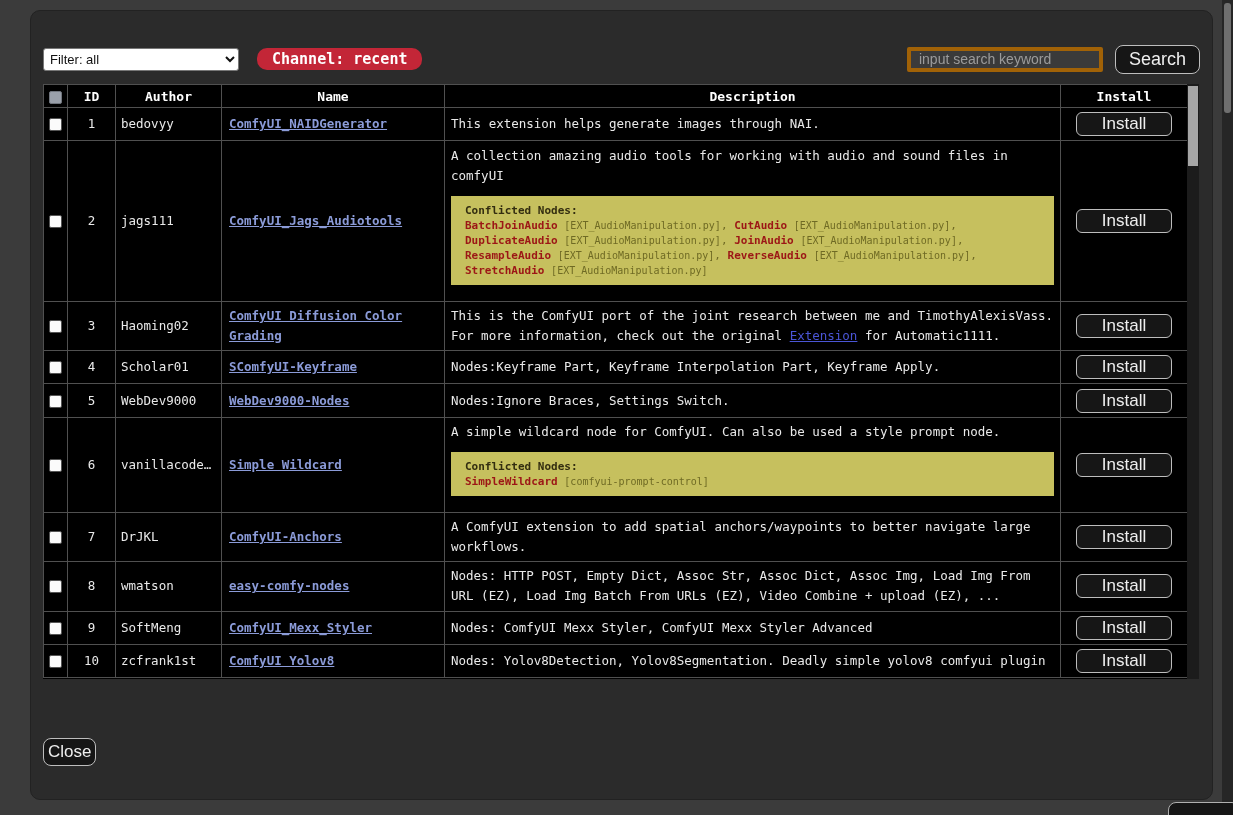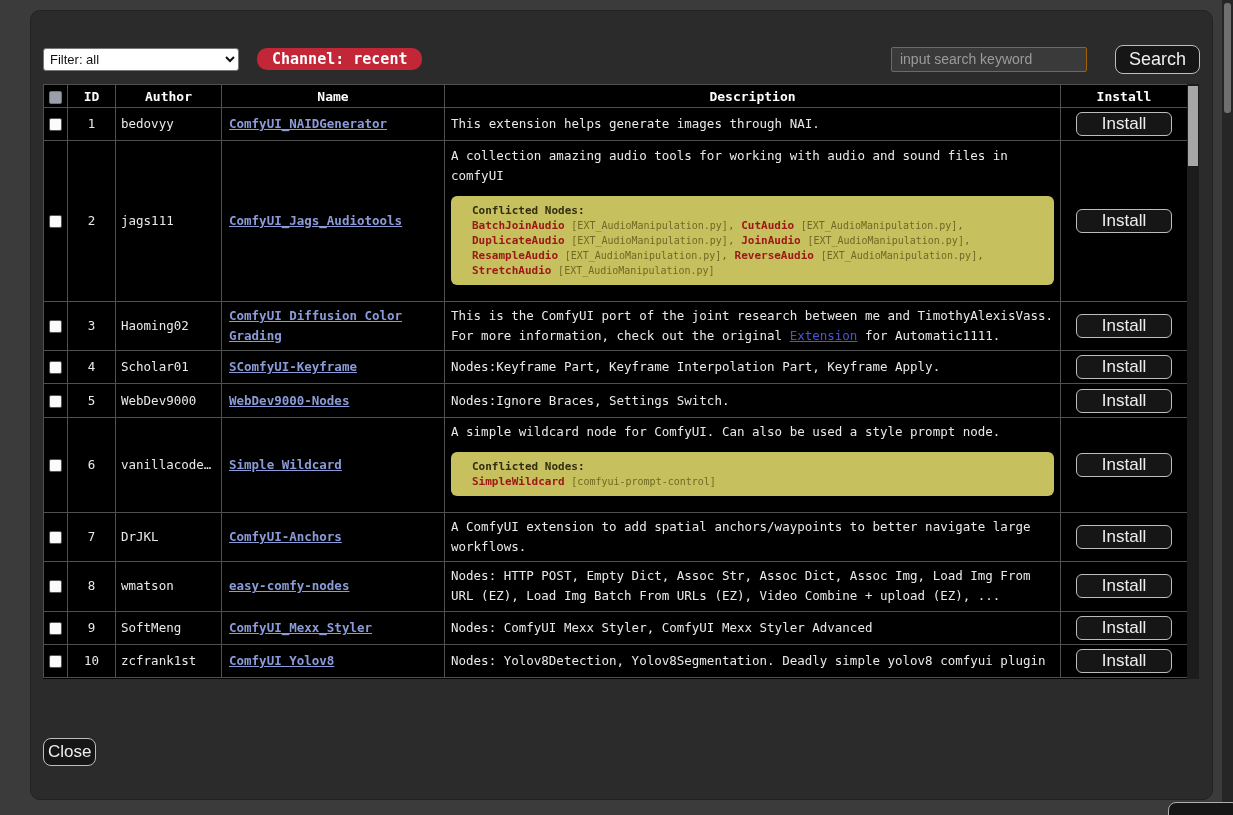--- a/index.html
+++ b/index.html
@@ -20,29 +20,29 @@
     width: 196px; height: 23px; font: 13px "Liberation Sans", sans-serif;
     color: #111; background: #fff; border: 1px solid #777; border-radius: 3px; padding: 0 2px;
   }
   .channel-badge {
     margin-left: 18px; background: var(--badge-red, #c32637); color: #fff;
     font-weight: bold; font-size: 15px; line-height: 14px; padding: 4px 15px;
     border-radius: 10px; border: none; font-family: "DejaVu Sans Mono", monospace; cursor: pointer;
   }
   .spacer { flex: 1; }
   .search-input {
-    width: 196px; height: 25px; background: #3a3a3a; border: 1px solid #a16207;
+    width: 196px; height: 25px; background: #3a3a3a; border: 4px solid #a16207;
     border-radius: 2px; color: #ddd; font: 14px "Liberation Sans", sans-serif; padding: 0 8px;
   }
   .search-input::placeholder { color: #9b9b9b; }
   .btn {
     background: #161616; color: #eee; border: 1px solid #bdbdbd; border-radius: 8px;
     font-family: "Liberation Sans", sans-serif; cursor: pointer;
   }
-  .search-btn { margin-left: 28px; font-size: 18px; height: 29px; padding: 0 13px; }
+  .search-btn { margin-left: 12px; font-size: 18px; height: 29px; padding: 0 13px; }
   .table-wrap {
     position: relative; margin-top: 10px; width: 1156px; height: 595px;
     flex: none; overflow: hidden; background: #000;
   }
   table { border-collapse: collapse; table-layout: fixed; width: 1144px; height: 594px; background: #000; }
   th, td { border: 1px solid #505050; }
   th { font: bold 13px "DejaVu Sans Mono", monospace; color: #fff; height: 23px; background: #000; }
   td { font: 12.5px/20px "DejaVu Sans Mono", monospace; color: #e9e9e9; padding: 4px; vertical-align: middle; }
   .cell-check { text-align: center; }
   .cb {
@@ -53,21 +53,21 @@
   .cell-id { text-align: center; }
   .cell-author { white-space: nowrap; overflow: hidden; padding-left: 5px; }
   .cell-name { padding: 4px 7px; }
   .name-link { color: var(--name-link, #8b9bd8); font-weight: bold; text-decoration: underline; cursor: pointer; }
   .cell-desc { padding: 4px 6px; letter-spacing: 0; }
   .desc-link { color: var(--desc-link, #4a55d6); text-decoration: underline; cursor: pointer; }
   .cell-install { text-align: center; }
   .install-btn { font-size: 17px; padding: 1px 25px; border-radius: 6px; display: inline-block; }
   .conflict {
     margin: 10px 0 12px; background: var(--conflict-bg, #c6c05e);
-    border-radius: 6px; padding: 7px 21px; line-height: 15px;
+    border-radius: 0; padding: 7px 14px; line-height: 15px;
   }
   .conflict-label { font-size: 11px; font-weight: bold; color: #332d10; }
   .conflict-body { font-size: 11px; color: #6f6a24; }
   .cnode { color: var(--conflict-name, #9c1616); font-weight: bold; font-size: 11px; }
   .cfile { color: #6f6a24; font-size: 10px; }
   .table-scrollbar { position: absolute; right: 0; top: 0; width: 12px; height: 100%; background: #1c1c1c; }
   .table-thumb { position: absolute; left: 1px; top: 2px; width: 10px; height: 80px; background: #a6a6a6; }
   .close-btn { margin-top: auto; margin-bottom: 33px; align-self: flex-start; font-size: 17px; height: 28px; padding: 0 4px; }
   .page-scrollbar { position: absolute; right: 0; top: 0; width: 11px; height: 815px; background: #262626; }
   .page-thumb { position: absolute; left: 2px; top: 3px; width: 7px; height: 110px; background: #6f6f6f; border-radius: 3px; }

